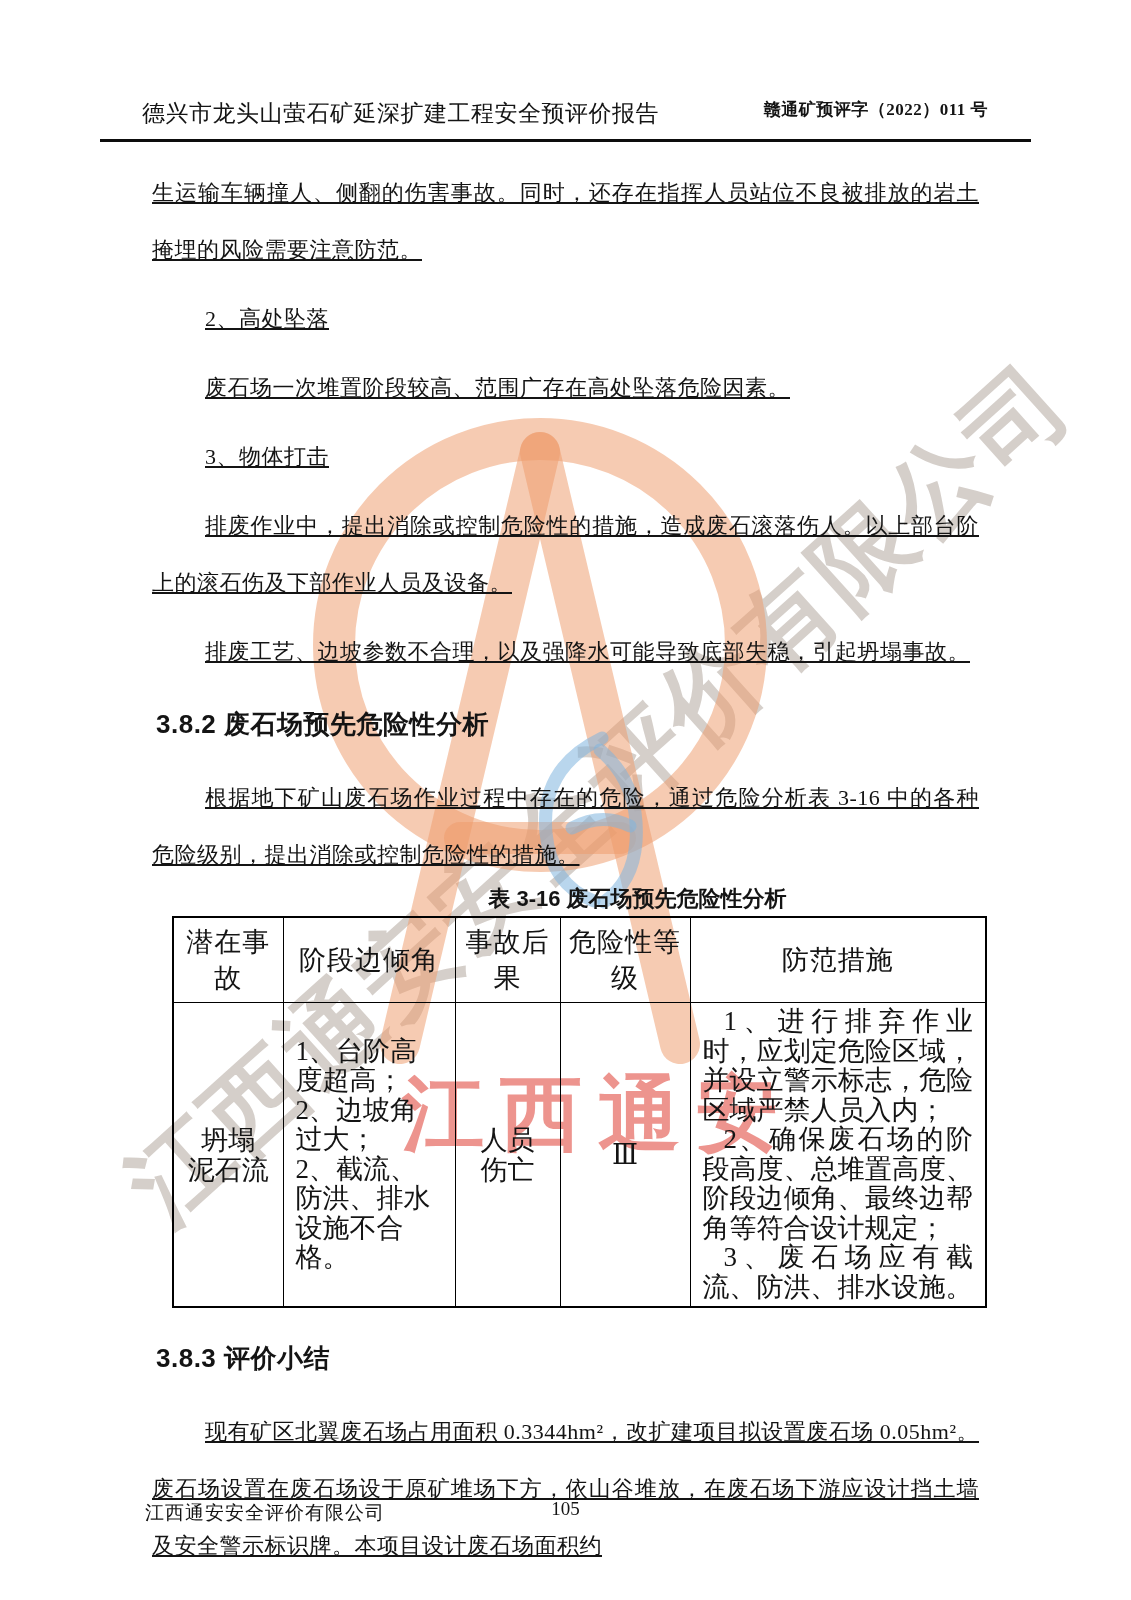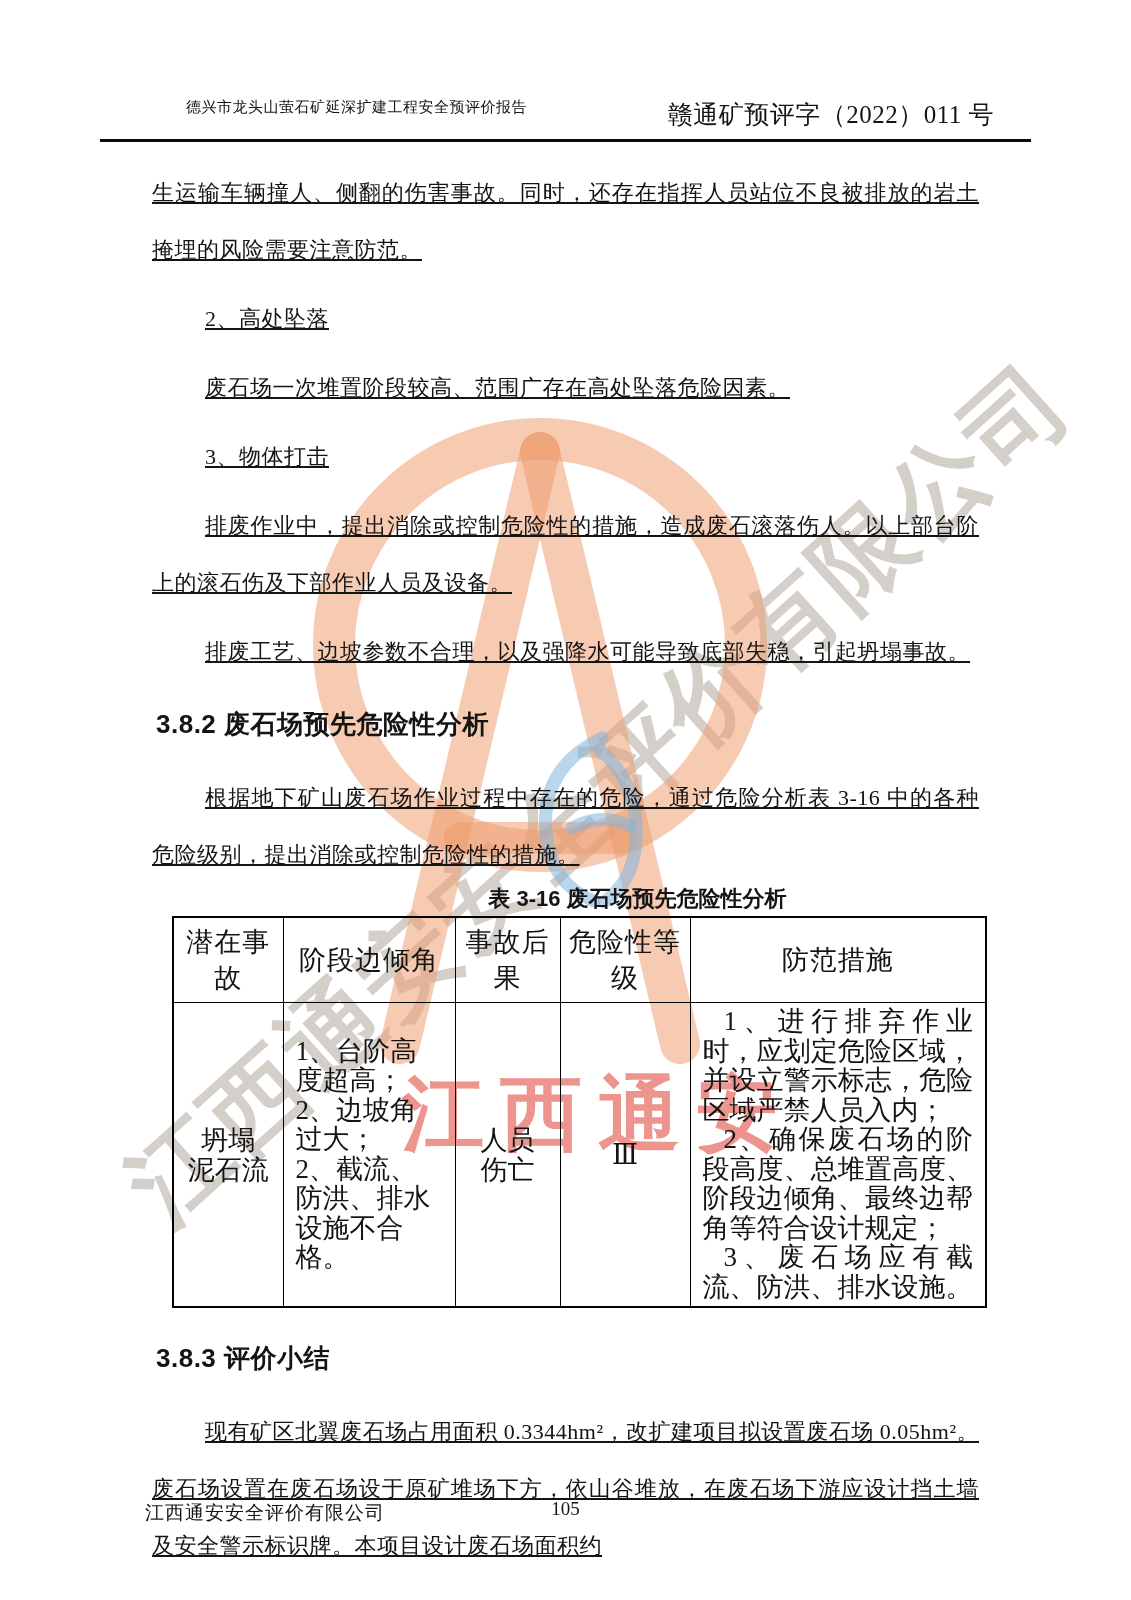--- a/index.html
+++ b/index.html
@@ -2,22 +2,22 @@
 <html><head>
 <meta charset="utf-8">
 <style>
   html,body{margin:0;padding:0;background:#e8e8e8;}
   .page{
     position:relative;width:1131px;height:1600px;background:#ffffff;
     margin:0 auto;overflow:hidden;
     font-family:"Liberation Serif","DejaVu Serif",serif;color:#141414;
   }
   
-  .hdr-left{position:absolute;left:142px;top:98px;font-size:15px;letter-spacing:.5px;margin-left:44px;}
-  .hdr-right{position:absolute;right:137px;top:98px;font-size:25px;letter-spacing:.5px;}
+  .hdr-left{position:absolute;left:142px;top:98px;font-size:23px;letter-spacing:.5px;}
+  .hdr-right{position:absolute;right:143px;top:98px;font-size:17px;letter-spacing:.5px;font-weight:bold;}
   .hdr-rule{position:absolute;left:100px;right:100px;top:139px;height:3px;background:#0d0d0d;}
   
   .content{position:absolute;left:140px;top:152px;width:851px;z-index:2;}
   .content p.body{margin:12px;font-size:22px;line-height:57px;text-align:justify;letter-spacing:.5px;text-decoration:underline;}
   .content p.ind{text-indent:53px;}
   .sec-h{margin:16px;font-size:26px;line-height:57px;font-weight:bold;
          font-family:"Liberation Sans","DejaVu Sans",sans-serif;letter-spacing:.5px;}
   
   .tablewrap{margin:-10px 0 4px 32px;width:931px;}
   .tbl-caption{text-align:center;font-weight:bold;font-size:22px;line-height:28px;

